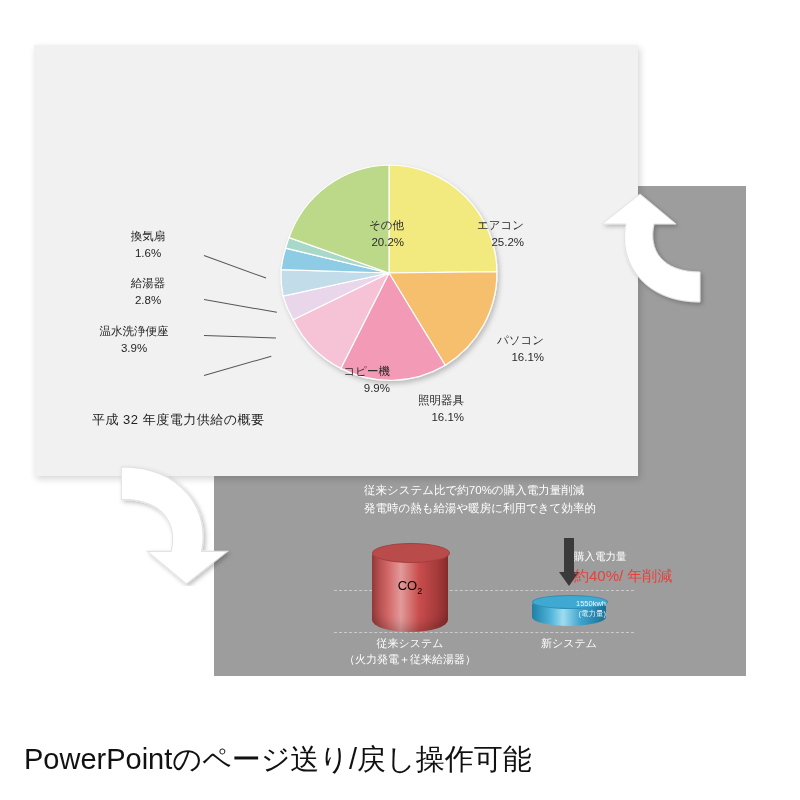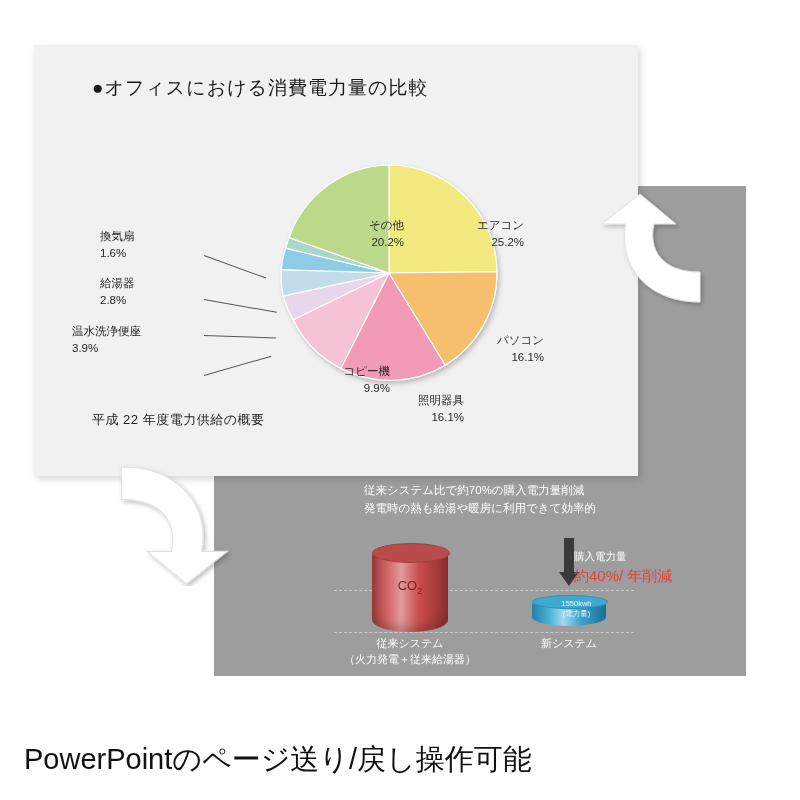--- a/index.html
+++ b/index.html
@@ -56,21 +56,21 @@
     border-radius: 50%;
     background: #b94b4b;
     border: 1px solid #a33f3f;
   }
   #co2-label {
     position: absolute;
     left: 158px; top: 392px;
     width: 76px;
     text-align: center;
     font-size: 13px;
-    color: #7f1d1d;
+    color: #000000;
     z-index: 3;
   }
   #co2-label sub { font-size: 9px; }
   
   #new-cyl {
     position: absolute;
     left: 318px; top: 410px;
     width: 74px; height: 30px;
     border-radius: 50% / 30%;
     background: linear-gradient(to right, #1f7fa8 0%, #4fb4d8 25%, #9fdcef 42%, #3fa5cd 65%, #1a6e93 100%);
@@ -81,21 +81,21 @@
     left: 0; top: -1px;
     width: 74px; height: 12px;
     border-radius: 50%;
     background: #3fa9d2;
     border: 1px solid #2f8fb5;
   }
   #new-cyl-text {
     position: absolute;
     left: 318px; top: 413px;
     width: 74px;
-    text-align: center;
+    text-align: right;
     font-size: 7.5px;
     line-height: 1.3;
     color: #eaf7fd;
     z-index: 3;
     white-space: pre-line;
     padding-left: 15px;
   }
   #arrow-down {
     position: absolute;
     left: 345px; top: 352px;
@@ -193,21 +193,21 @@
     text-align: right;
     font-size: 11.5px;
     color: #2a2a2a;
     line-height: 1.45;
     white-space: pre-line;
   }
 
   
   .callout {
     position: absolute;
-    text-align: left;
+    text-align: center;
     font-size: 11.5px;
     color: #1f1f1f;
     line-height: 1.45;
     white-space: pre-line;
   }
   .leader {
     position: absolute;
     border-top: 1px solid #555;
     transform-origin: left center;
   }
@@ -252,21 +252,20 @@
 
     <div id="purchase-label">購入電力量</div>
     <div id="purchase-value">約40%/ 年削減</div>
 
     <div class="cap-old">従来システム
 （火力発電＋従来給湯器）</div>
     <div class="cap-new">新システム</div>
   </div>
 
   <div id="front-slide">
-    <div id="slide-title">●オフィスにおける消費電力量の比較</div>
 
     <div id="pie-wrap">
       <svg width="230" height="230" viewBox="0 0 230 230" aria-hidden="true">
         <defs>
           <filter id="pieshadow" x="-20%" y="-20%" width="150%" height="150%">
             <feDropShadow dx="2" dy="3" stdDeviation="2.5" flood-color="#000" flood-opacity="0.22"></feDropShadow>
           </filter>
         </defs>
         <g filter="url(#pieshadow)">
 
@@ -309,21 +308,21 @@
     <div class="callout" style="left:66px; top:230px; width:96px;">給湯器
 2.8%</div>
     <div class="leader" style="left:170px; top:254px; width:74px; transform: rotate(10deg);"></div>
 
     <div class="callout" style="left:38px; top:278px; width:124px;">温水洗浄便座
 3.9%</div>
     <div class="leader" style="left:170px; top:290px; width:72px; transform: rotate(2deg);"></div>
 
     <div class="leader" style="left:170px; top:330px; width:70px; transform: rotate(-16deg);"></div>
 
-    <div id="slide-footer">平成 22 年度電力供給の概要</div>
+    <div id="slide-footer">平成 32 年度電力供給の概要</div>
   </div>
 
   <div id="arrow-up-right">
     <svg width="120" height="120" viewBox="0 0 120 120">
       <defs>
         <filter id="sh1" x="-20%" y="-20%" width="150%" height="150%">
           <feDropShadow dx="2" dy="2" stdDeviation="2.2" flood-color="#000" flood-opacity="0.25"></feDropShadow>
         </filter>
       </defs>
       <g filter="url(#sh1)">

